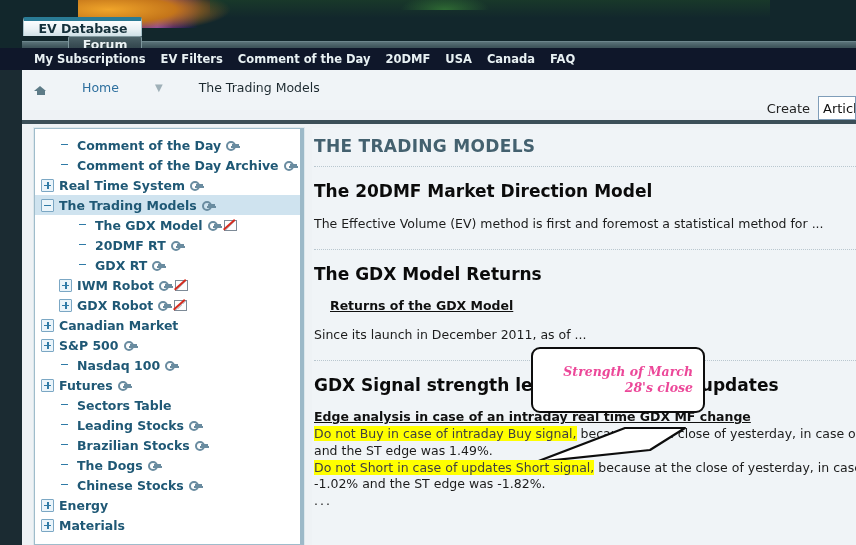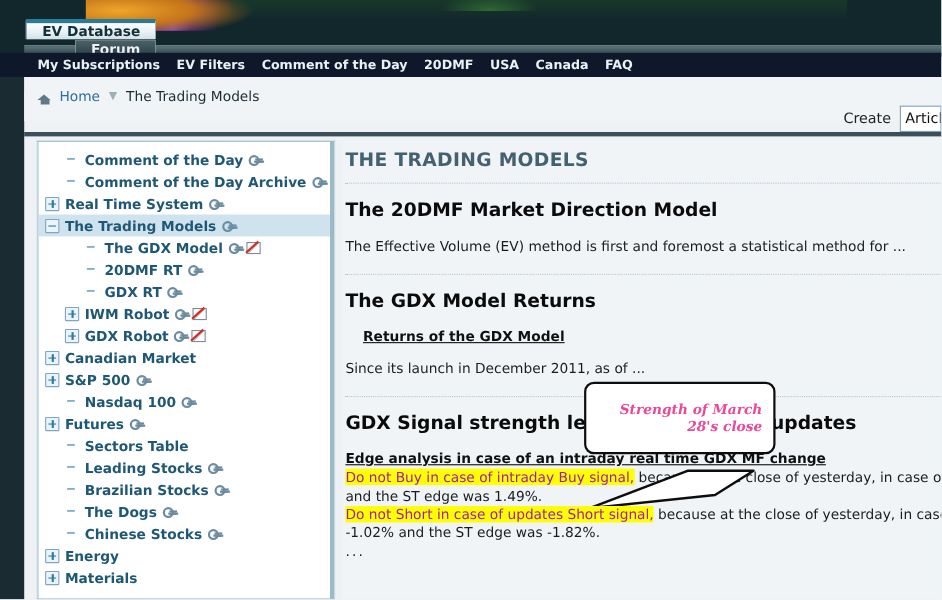--- a/index.html
+++ b/index.html
@@ -66,21 +66,21 @@
   .subnav a {
     font-size: 11.5px; font-weight: bold; color: #e8f1f3;
     margin-right: 15px; text-decoration: none; white-space: nowrap;
   }
 
   
   .rail { position: absolute; left: 0; top: 70px; width: 22px; height: 475px; background: #1b2b32; }
 
   
   .crumbbar { position: absolute; left: 22px; top: 70px; width: 834px; height: 40px; background: #f0f4f7; }
-  .crumb { position: absolute; left: 12px; top: 10px; display: flex; align-items: center; font-size: 12.5px; }
+  .crumb { position: absolute; left: 12px; top: 10px; display: flex; align-items: center; font-size: 12.5px; gap: 28px; }
   .home-ico { width: 13px; height: 12px; margin-right: 7px; position: relative; }
   .home-ico:before {
     content:""; position:absolute; left:0; top:4px; width:0; height:0;
     border-left:6.5px solid transparent; border-right:6.5px solid transparent; border-bottom:5px solid #5d7b87;
   }
   .home-ico:after { content:""; position:absolute; left:2.5px; top:8px; width:8px; height:5px; background:#5d7b87; }
   .crumb-link { color: #2d6f9e; text-decoration: none; }
   .crumb-sep { color: #9fb0b8; margin: 0 8px; font-size: 10px; }
   .crumb-cur { color: #1d2a30; }
 
@@ -150,21 +150,21 @@
   }
   .page-title {
     font-size: 17px; font-weight: bold; color: #44616f; letter-spacing: .3px;
     padding: 8px 0 10px 0;
   }
   .dotrule { border-bottom: 1px dotted #b9c7cf; margin-bottom: 14px; }
   .h-sec { font-size: 17px; font-weight: bold; color: #0b0b0b; margin: 0 0 14px 0; }
   .p-body { font-size: 12.5px; color: #1c1c1c; margin: 0 0 16px 0; line-height: 1.45; }
   .h-link { font-size: 12.5px; font-weight: bold; color: #101010; text-decoration: underline; margin: 0 0 13px 16px; display:block; }
   .h-under { font-size: 12.5px; font-weight: bold; color: #101010; text-decoration: underline; margin: 0 0 2px 0; }
-  .hl { background: #ffff00; color: #a21caf; }
+  .hl { background: #ffff00; color: #404040; }
   .para-edge { font-size: 12.5px; color: #1c1c1c; line-height: 1.33; white-space: nowrap; }
   .para-edge .wrapline { display: block; }
   .dots { font-size: 12.5px; color: #1c1c1c; letter-spacing: 2px; }
 
   
   .callout {
     position: absolute; left: 531px; top: 327px; width: 174px; height: 66px;
     background: #ffffff; border: 2px solid #0d0d0d; border-radius: 9px;
     display: flex; align-items: center; justify-content: center; text-align: right;
     font-family: "DejaVu Serif", "Liberation Serif", serif;

